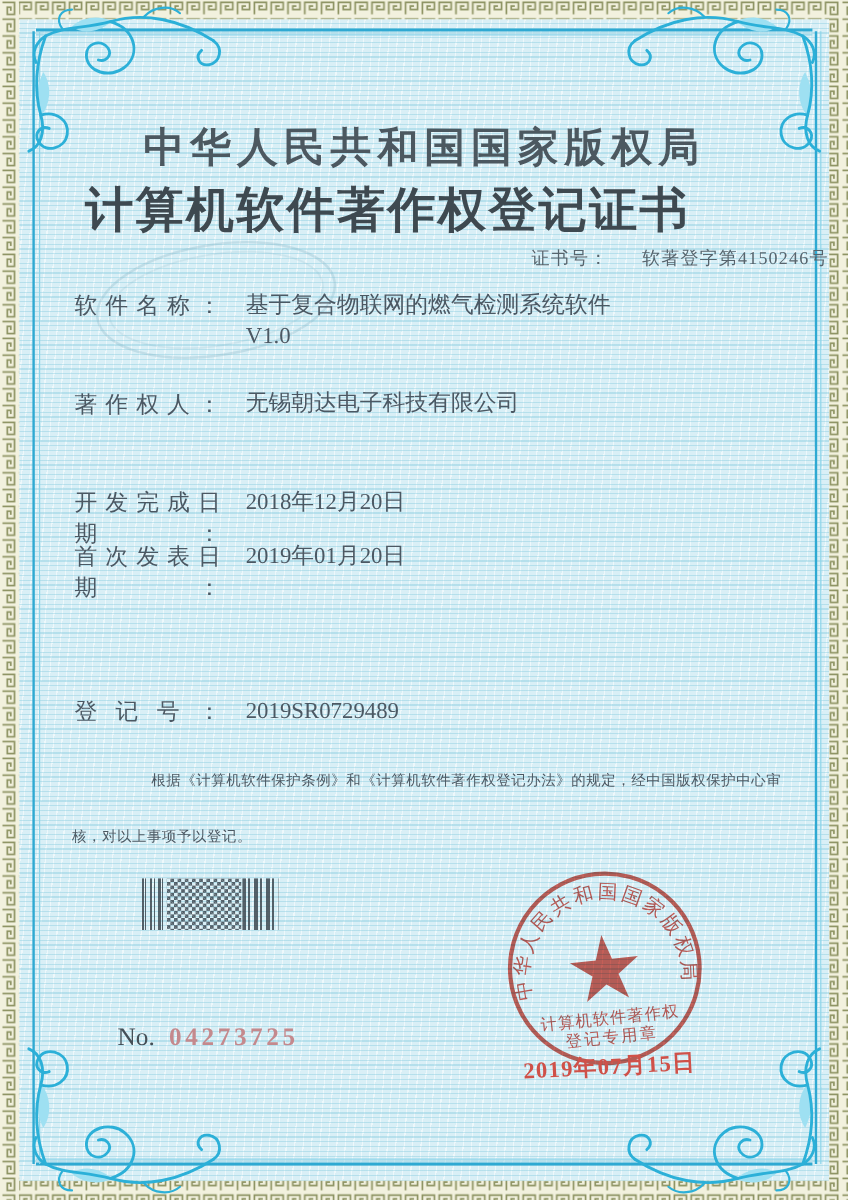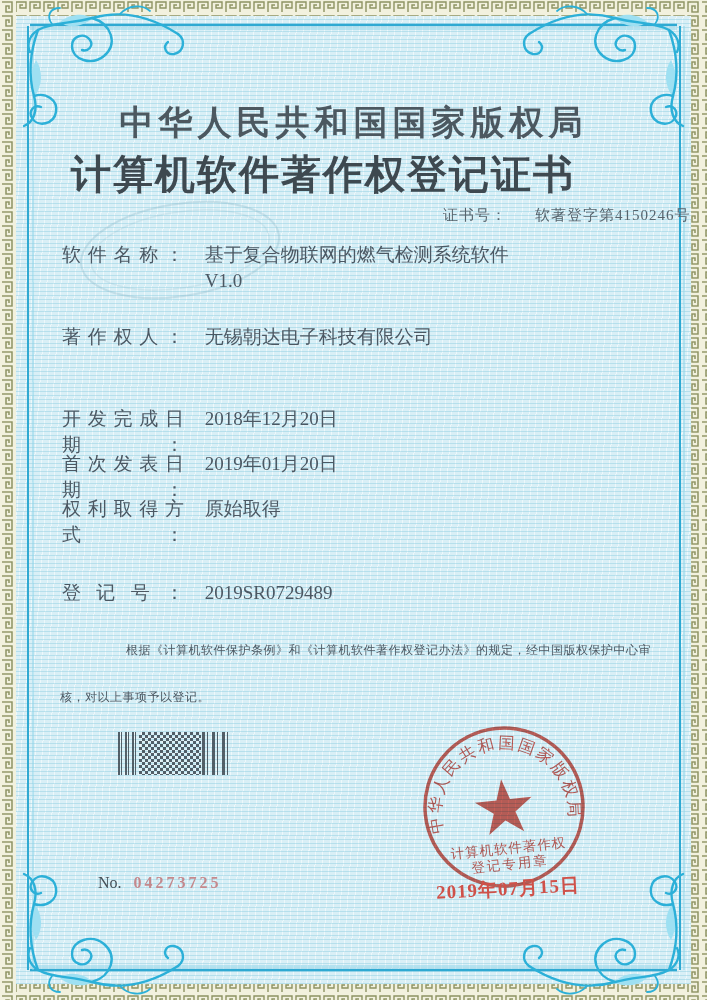--- a/index.html
+++ b/index.html
@@ -43,21 +43,21 @@
       linear-gradient(45deg,#3c4750 25%,transparent 25%,transparent 75%,#3c4750 75%),
       linear-gradient(45deg,#3c4750 25%,transparent 25%,transparent 75%,#3c4750 75%);
     background-position:0 0,3px 3px;background-size:6px 6px;}
   .bc-right{width:30px;background:repeating-linear-gradient(90deg,#3c4750 0 3px,transparent 3px 5px,#3c4750 5px 6px,transparent 6px 10px);}
 
   .seal{position:absolute;left:420px;top:723px;width:168px;height:168px;
     transform:rotate(-6deg);opacity:.92;mix-blend-mode:multiply;}
   .seal-date{position:absolute;left:436px;top:876px;font-size:19px;color:#cf5149;
     letter-spacing:1px;transform:rotate(-3deg);font-weight:600;}
 
-  .serial{position:absolute;left:98px;top:874px;font-size:16px;color:#454f57;text-align:right;}
+  .serial{position:absolute;left:98px;top:852px;font-size:21px;color:#454f57;text-align:right;}
   .serial .num{margin-left:12px;letter-spacing:3px;color:#c4898d;font-weight:600;}
 </style>
 </head>
 <body>
 
 <div class="page">
   <div class="paper"></div>
 
   <svg class="deco" width="707" height="1000" viewBox="0 0 707 1000">
     <defs>
@@ -123,24 +123,20 @@
       <span class="val">无锡朝达电子科技有限公司</span>
     </div>
     <div class="row r2">
       <span class="lbl">开发完成日期：</span>
       <span class="val">2018年12月20日</span>
     </div>
     <div class="row r3">
       <span class="lbl">首次发表日期：</span>
       <span class="val">2019年01月20日</span>
     </div>
-    <div class="row r4">
-      <span class="lbl">权利取得方式：</span>
-      <span class="val">原始取得</span>
-    </div>
     <div class="row r6">
       <span class="lbl">登记号：</span>
       <span class="val">2019SR0729489</span>
     </div>
 
     <div class="paragraph">根据《计算机软件保护条例》和《计算机软件著作权登记办法》的规定，经中国版权保护中心审核，对以上事项予以登记。</div>
 
     <div class="barcode">
       <div class="bc-seg bc-left"></div>
       <div class="bc-seg bc-mid"></div>

